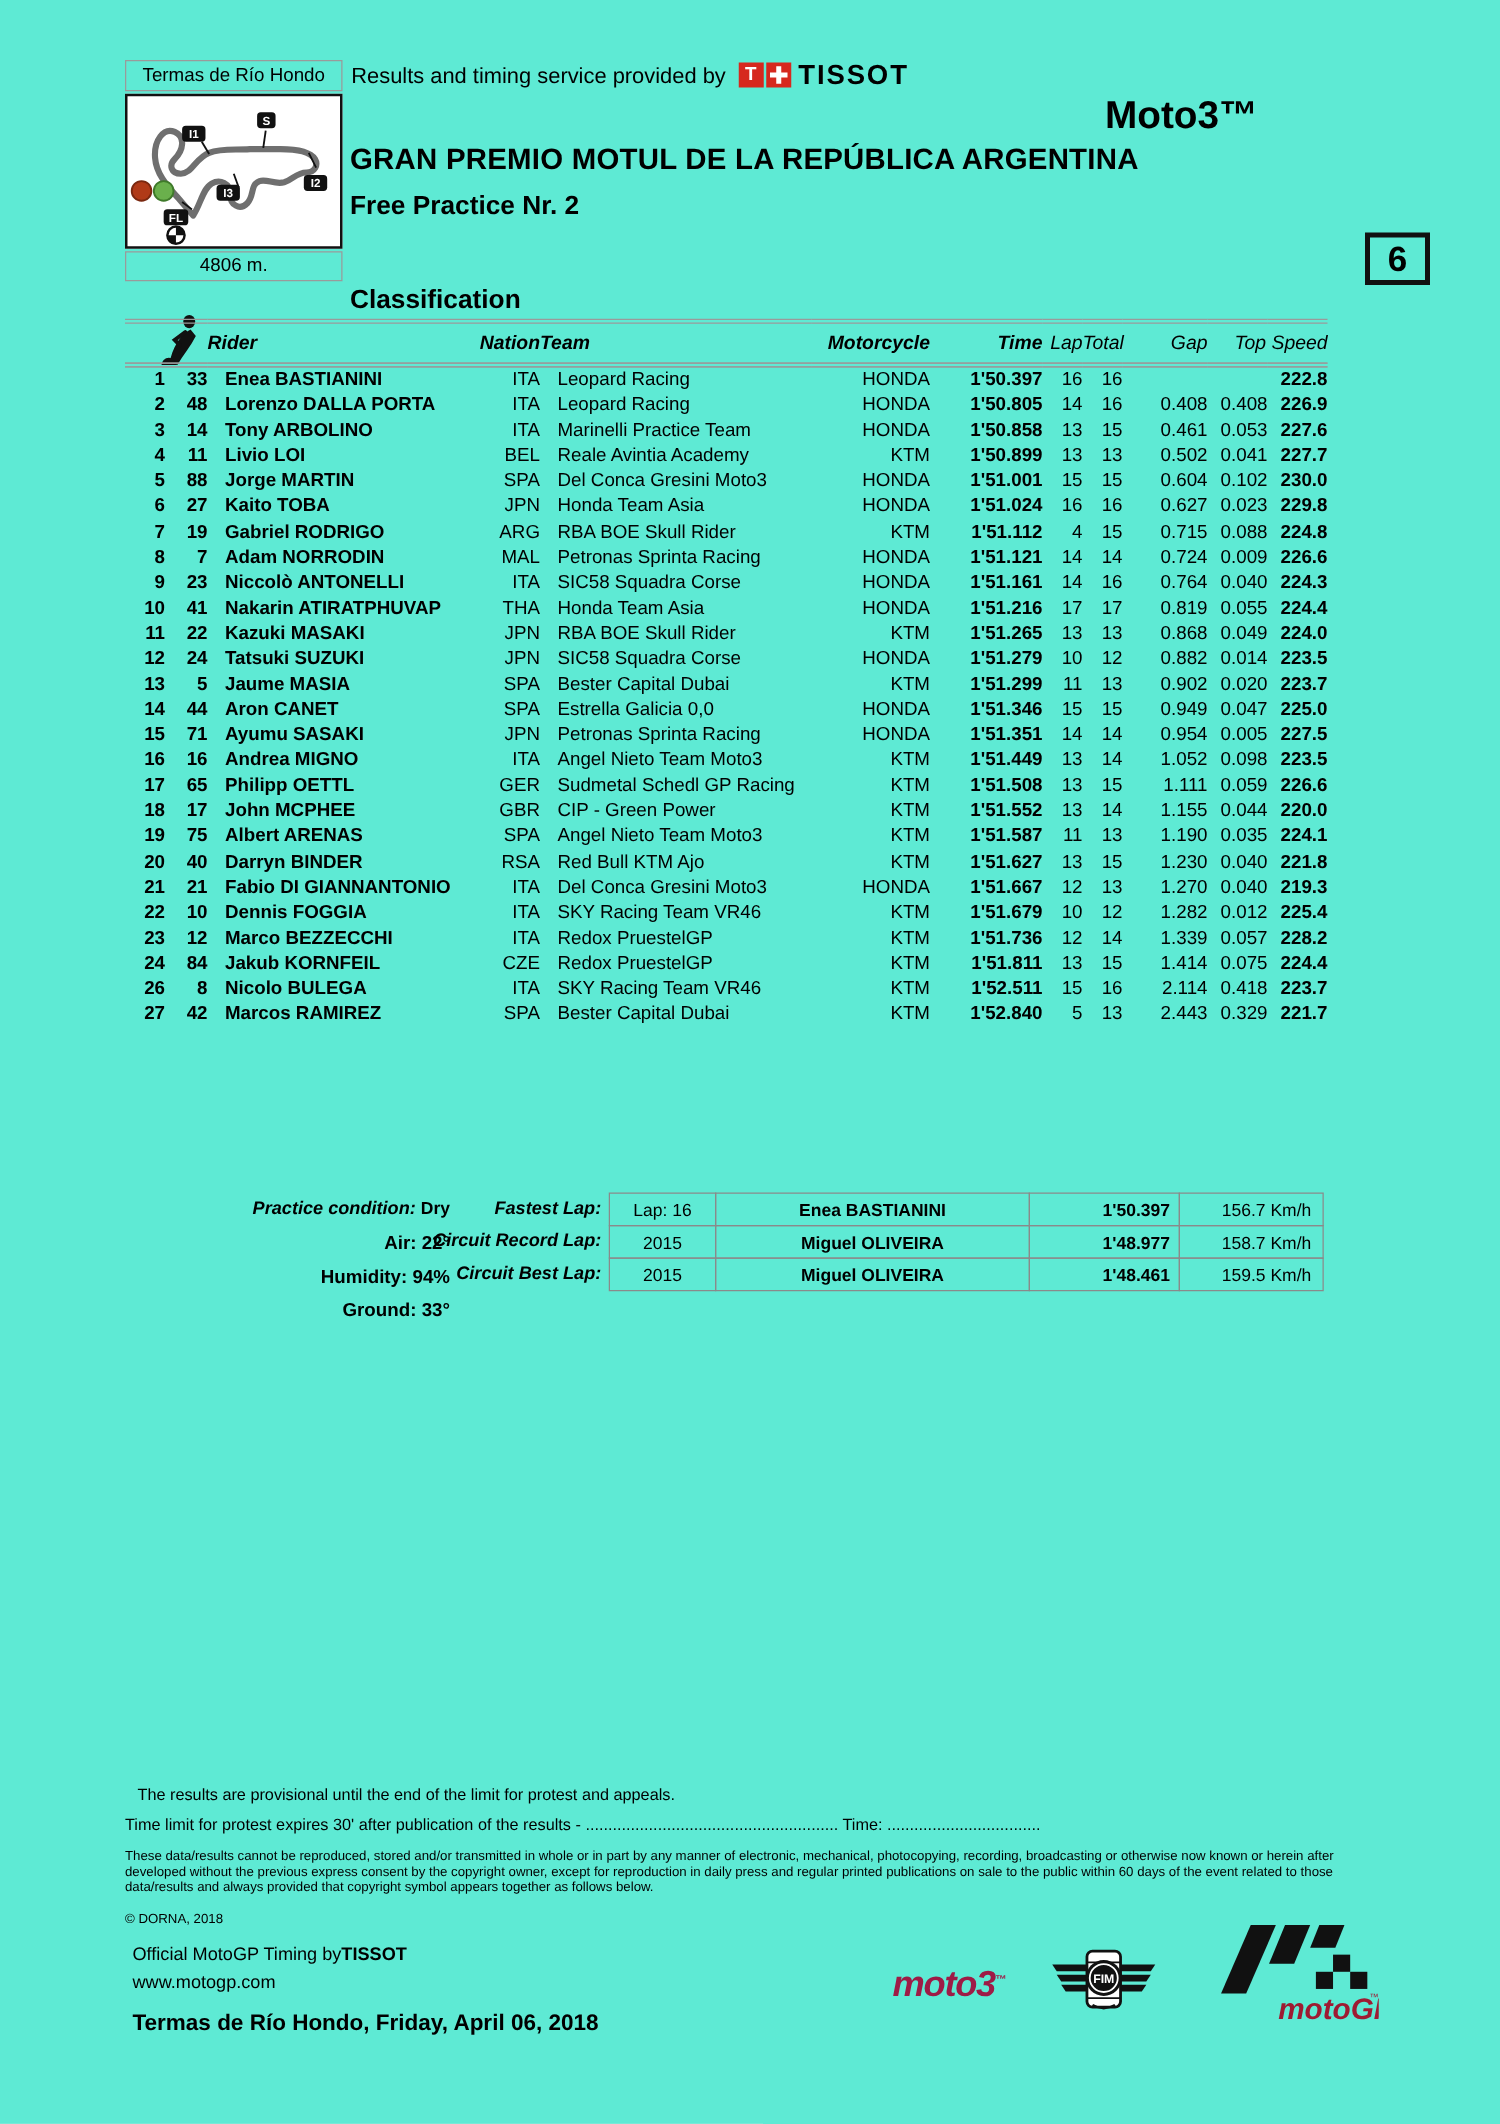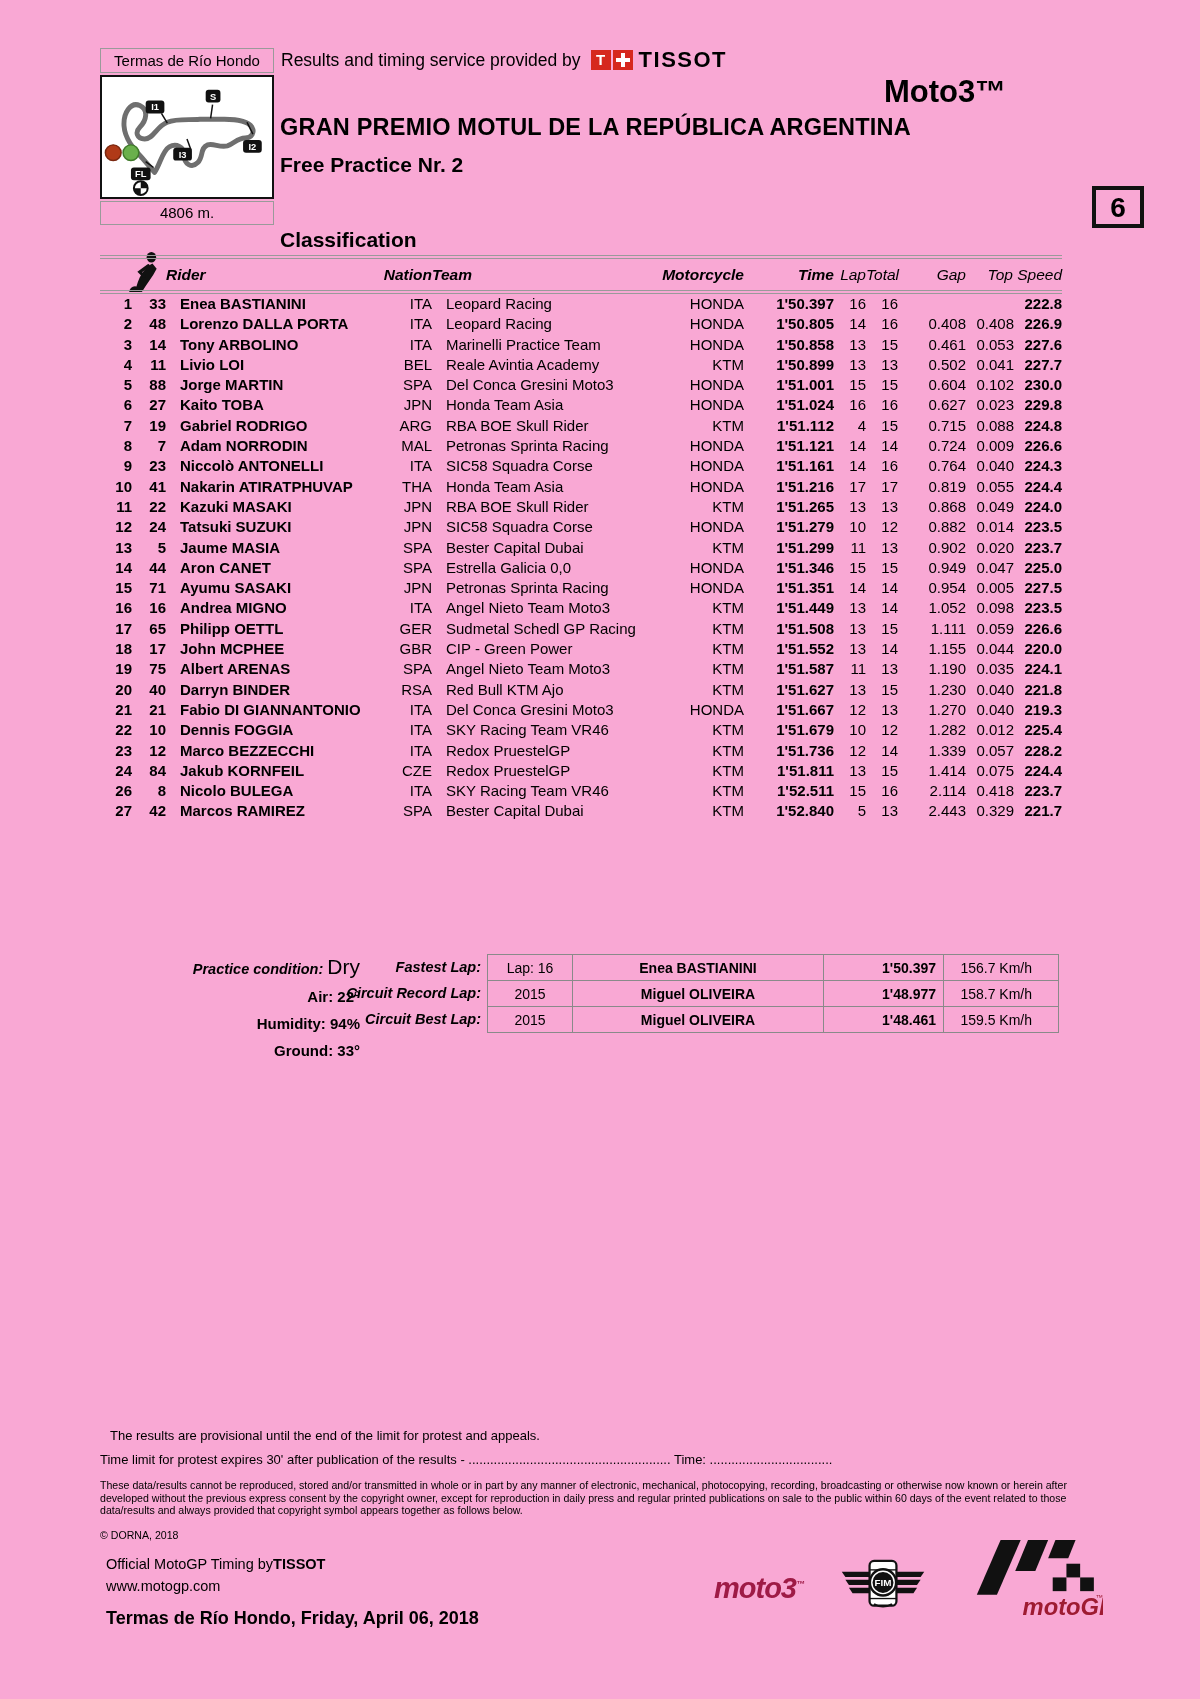--- a/index.html
+++ b/index.html
@@ -1,17 +1,17 @@
 <!DOCTYPE html>
 <html><head>
 <meta charset="utf-8">
 <style>
   * { box-sizing: border-box; margin: 0; padding: 0; }
   body { background:#e8e8e8; font-family:"Liberation Sans", sans-serif; color:#000; }
-  .page { position:relative; width:1200px; height:1699px; background:#f9a8d4; margin:0 auto; overflow:hidden; }
+  .page { position:relative; width:1200px; height:1699px; background:#5eead4; margin:0 auto; overflow:hidden; }
 
   
   .circuit-label { position:absolute; left:100px; top:48px; width:174px; height:25px; border:1px solid #9a9a9a;
     text-align:center; font-size:15px; line-height:23px; }
   .track-box { position:absolute; left:100px; top:75px; width:174px; height:124px; border:2px solid #111; background:#fff; }
   .length-box { position:absolute; left:100px; top:201px; width:174px; height:24px; border:1px solid #9a9a9a;
     text-align:center; font-size:15px; line-height:22px; }
   .service-line { position:absolute; left:281px; top:47px; font-size:17.5px; display:flex; align-items:center; gap:10px; }
   .tissot-logo { display:inline-flex; align-items:center; gap:2px; }
   .tissot-box { width:20px; height:20px; background:#d6281e; color:#fff; font-weight:bold; font-size:15px;
@@ -37,31 +37,31 @@
   .results tbody td { line-height:20.3px; }
   .r { text-align:right; }
   .b { font-weight:bold; }
   .pl { padding-left:14px; }
   .rider-icon { position:absolute; left:125px; top:250px; }
 
   
   .conditions { position:absolute; left:100px; top:953px; width:260px; text-align:right; }
   .cond-first { font-size:14.5px; line-height:27px; }
   .cond-first .lab { font-style:italic; font-weight:bold; }
-  .cond-first .val { font-weight:normal; font-size:21px; }
+  .cond-first .val { font-weight:bold; font-size:14px; }
   .cond-line { font-weight:bold; font-size:15px; line-height:27px; }
 
   .records { position:absolute; left:330px; top:955px; }
   .rec-row { display:flex; height:27px; line-height:26px; font-size:14px; margin-top:-1px; }
   .rec-label { width:158px; text-align:right; font-style:italic; font-weight:bold; padding-right:7px; font-size:14.5px; }
   .rec-cell { border:1px solid #8a8a8a; margin-left:-1px; }
   .rec-ref   { width:86px;  text-align:center; }
   .rec-rider { width:252px; text-align:center; font-weight:bold; }
   .rec-time  { width:121px; text-align:right; padding-right:7px; font-weight:bold; }
-  .rec-speed { width:116px; text-align:right; padding-right:26px; }
+  .rec-speed { width:116px; text-align:right; padding-right:9px; }
 
   
   .note1 { position:absolute; left:110px; top:1428px; font-size:13px; }
   .note2 { position:absolute; left:100px; top:1452px; font-size:13px; }
   .legal { position:absolute; left:100px; top:1479px; width:1005px; font-size:10.6px; line-height:12.6px; }
   .copyright { position:absolute; left:100px; top:1529px; font-size:10.6px; }
   .timing-line { position:absolute; left:106px; top:1556px; font-size:14.5px; }
   .timing-line .brand { font-weight:bold; }
   .website { position:absolute; left:106px; top:1578px; font-size:14.5px; }
   .date-line { position:absolute; left:106px; top:1608px; font-size:18px; font-weight:bold; }

